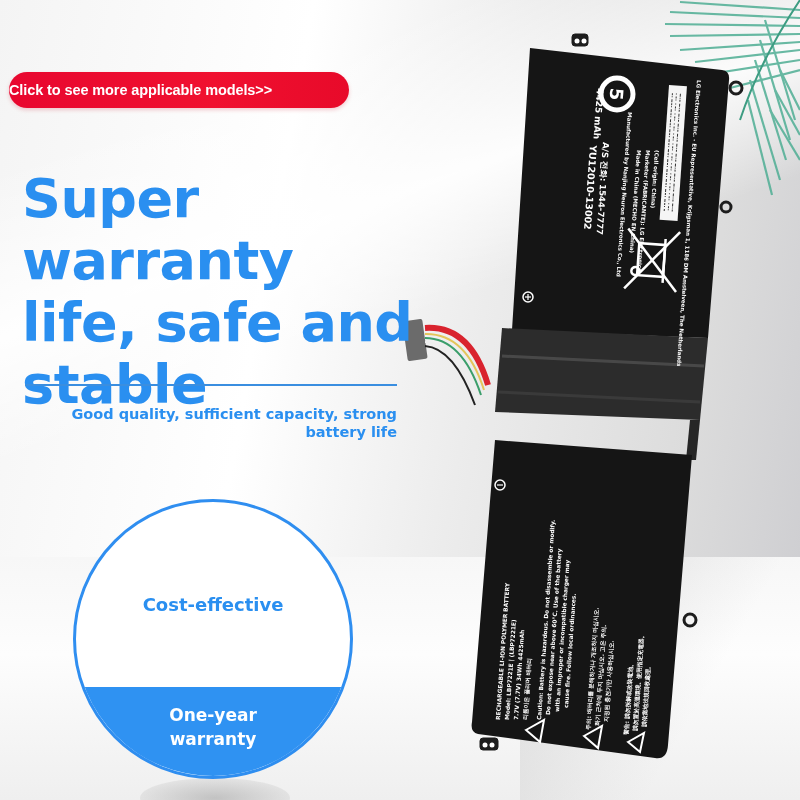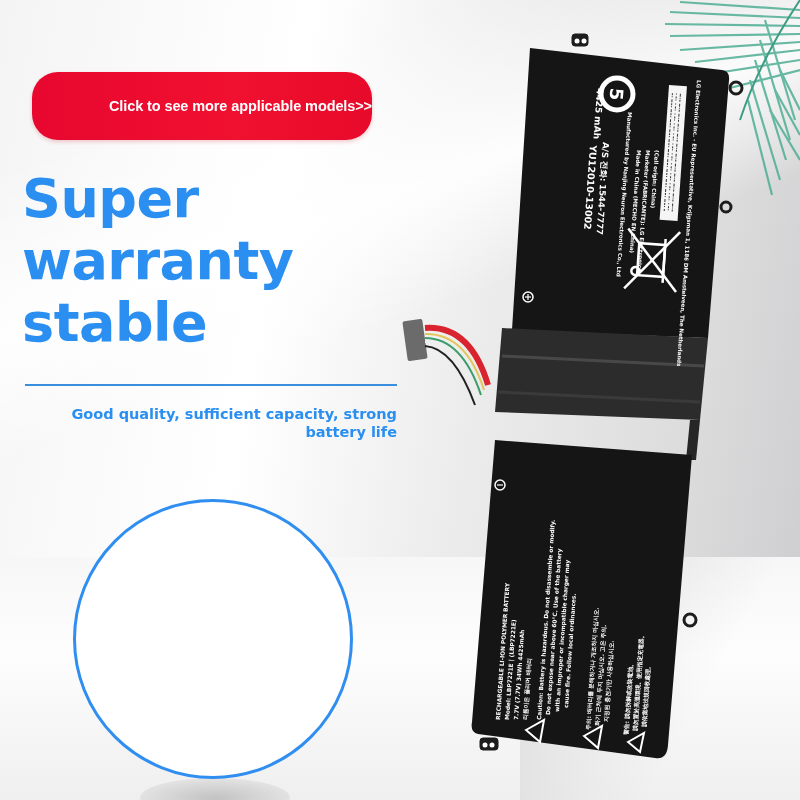--- a/index.html
+++ b/index.html
@@ -21,23 +21,23 @@
     background: linear-gradient(180deg, #f7f7f7 0%, #fdfdfd 40%, #efefef 100%);
   }
   .bg-table-shadow {
     position: absolute; left: 520px; top: 557px; width: 300px; height: 243px;
     background: linear-gradient(120deg, rgba(160,160,160,0.35) 0%, rgba(200,200,200,0.15) 45%, rgba(255,255,255,0) 60%);
   }
   .palm {
     position: absolute; right: 0; top: 0; width: 160px; height: 200px; overflow: hidden;
   }
   .cta-button {
-    position: absolute; left: 32px; top: 72px; width: 340px; height: 68px;
+    position: absolute; left: 9px; top: 72px; width: 340px; height: 36px;
     background: linear-gradient(90deg, #e8072f 0%, #f0102f 60%, #e80a2a 100%);
-    border-radius: 26px; display: flex; align-items: center; justify-content: flex-end;
+    border-radius: 26px; display: flex; align-items: center; justify-content: flex-start;
     box-shadow: 0 2px 4px rgba(200,0,30,0.2); cursor: pointer;
   }
   .cta-button span {
     color: #fff; font-weight: bold; font-size: 14.5px; letter-spacing: -0.1px;
     font-family: "Liberation Sans", "DejaVu Sans", sans-serif;
   }
   .headline {
     position: absolute; left: 22px; top: 168px; width: 400px;
     color: #2a8ff0; font-weight: bold; font-size: 54px; line-height: 62px;
     font-family: "DejaVu Sans", sans-serif; letter-spacing: -0.5px;
@@ -210,22 +210,30 @@
     <path d="M628 742 L644 733 L640 752 Z"></path>
   </g>
 </svg>
 
 <div class="cta-button">
   <span>Click to see more applicable models&gt;&gt;</span>
 </div>
 
 <div class="headline">
   <div>Super warranty</div>
+  <div>life, safe and</div>
   <div>stable</div>
 </div>
 
 <div class="divider"></div>
 
 <div class="subtitle">Good quality, sufficient capacity, strong battery life</div>
 
 <div class="badge-reflection"></div>
 <div class="badge-circle">
+  <div class="badge-top-text">Cost-effective</div>
+  <div class="badge-bottom">
+    <div class="badge-bottom-text">
+      <div>One-year</div>
+      <div>warranty</div>
+    </div>
+  </div>
 </div>
 
 </body></html>

